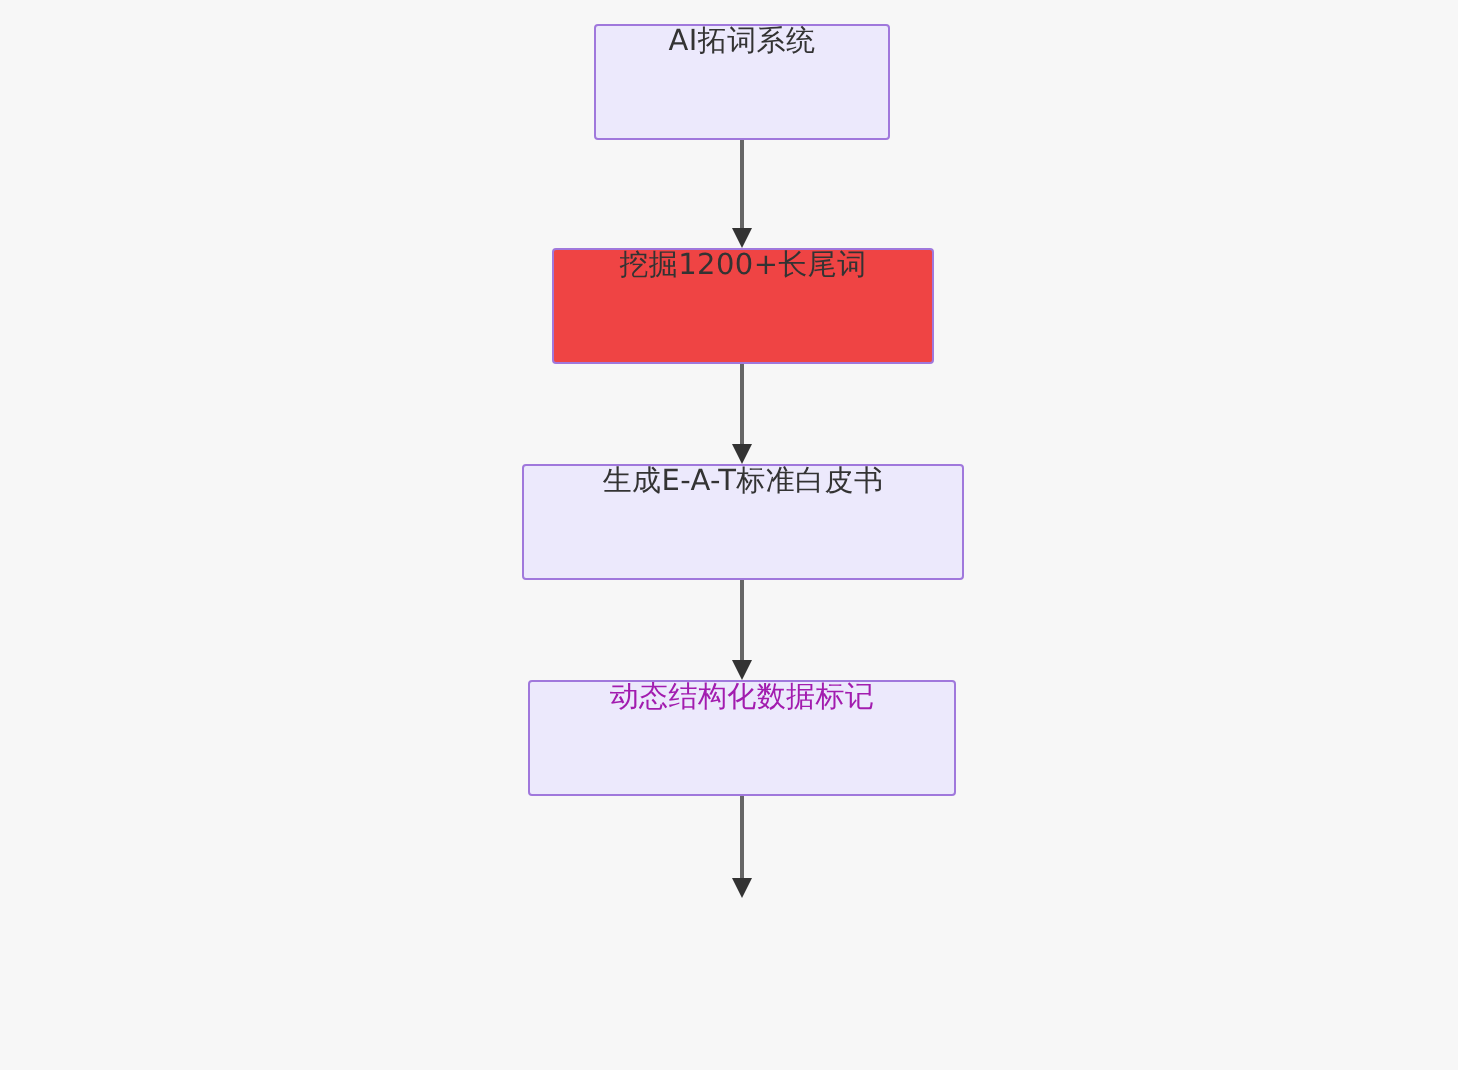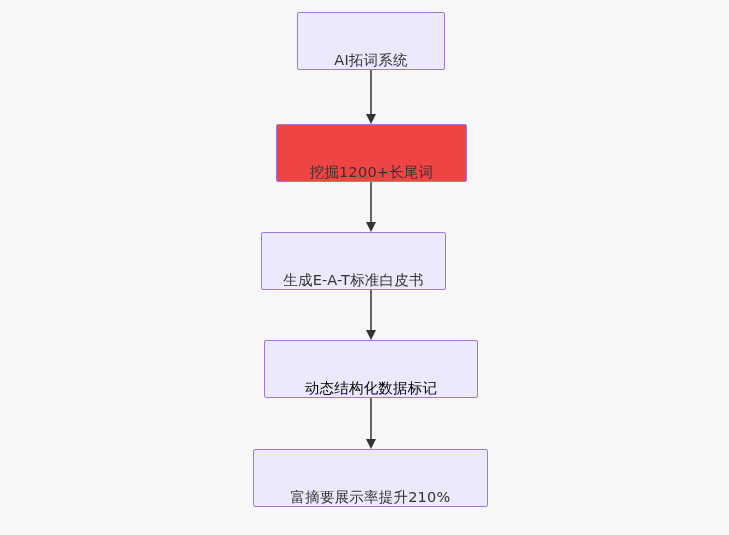--- a/index.html
+++ b/index.html
@@ -18,21 +18,21 @@
     width: 729px;
     height: 535px;
   }
   .node {
     position: absolute;
     box-sizing: border-box;
     background: #ece9fc;
     border: 1.6px solid #a078dc;
     border-radius: 2px;
     display: flex;
-    align-items: flex-end;
+    align-items: flex-start;
     justify-content: center;
     color: #333333;
     font-size: 14.5px;
     line-height: 1.2;
     letter-spacing: 0.2px;
     white-space: nowrap;
   }
   .node-label {
     display: block;
   }
@@ -71,22 +71,19 @@
         <line x1="8" y1="0" x2="8" y2="43" stroke="#666666" stroke-width="2"></line>
         <polygon points="8,51 3,41 13,41" fill="#333333"></polygon>
       </svg>
     </div>
     <div class="node" style="left: 297px; top: 12px; width: 148px; height: 58px; background: rgb(236, 233, 252); border-color: rgb(160, 120, 220); color: rgb(51, 51, 51);">
       <span class="node-label">AI拓词系统</span>
     </div>
     <div class="node" style="left: 276px; top: 124px; width: 191px; height: 58px; background: #ef4444; border-color: rgb(160, 120, 220); color: rgb(51, 51, 51);">
       <span class="node-label">挖掘1200+长尾词</span>
     </div>
-    <div class="node" style="left: 261px; top: 232px; width: 185px; height: 58px; background: rgb(236, 233, 252); border-color: rgb(160, 120, 220); color: rgb(51, 51, 51);">
+    <div class="node" style="left: 261px; top: 232px; width: 221px; height: 58px; background: rgb(236, 233, 252); border-color: rgb(160, 120, 220); color: rgb(51, 51, 51);">
       <span class="node-label">生成E-A-T标准白皮书</span>
     </div>
-    <div class="node" style="left: 264px; top: 340px; width: 214px; height: 58px; background: rgb(236, 233, 252); border-color: rgb(160, 120, 220); color: #000000;">
+    <div class="node" style="left: 264px; top: 340px; width: 214px; height: 58px; background: rgb(236, 233, 252); border-color: rgb(160, 120, 220); color: #a21caf;">
       <span class="node-label">动态结构化数据标记</span>
-    </div>
-    <div class="node" style="left: 253px; top: 449px; width: 235px; height: 58px; background: rgb(236, 233, 252); border-color: rgb(160, 120, 220); color: rgb(51, 51, 51);">
-      <span class="node-label">富摘要展示率提升210%</span>
     </div>
   </div>
 
 </body></html>

